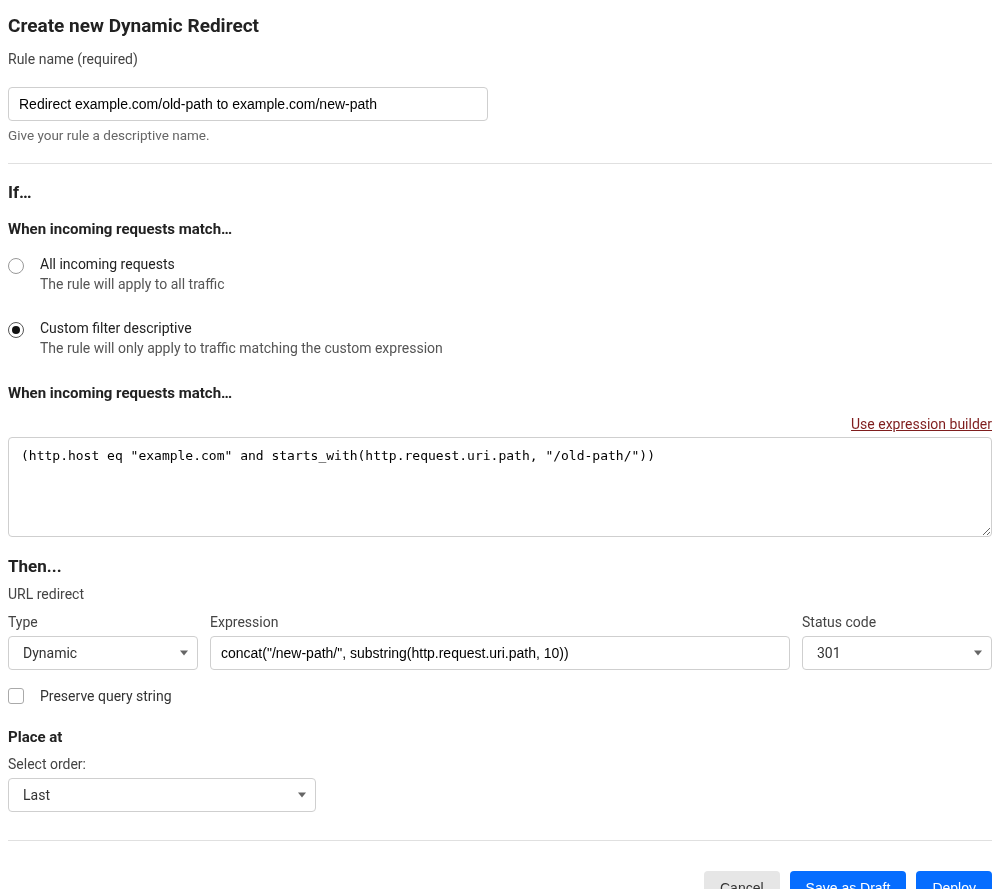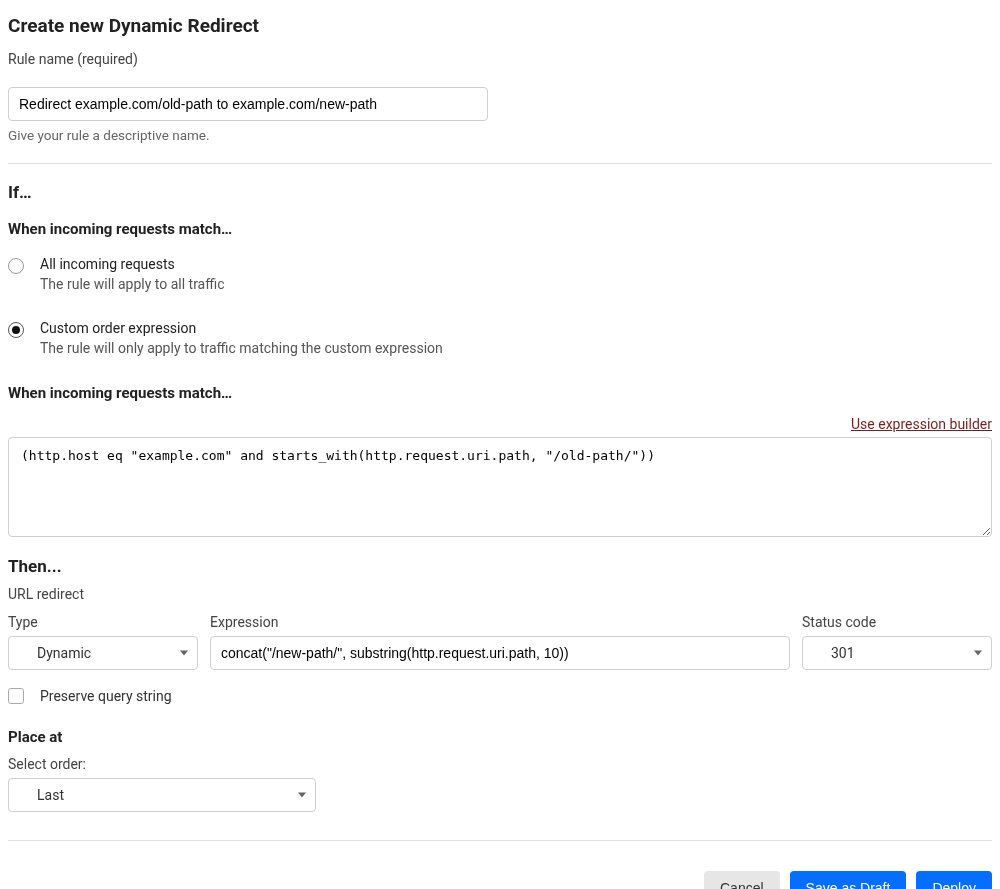--- a/index.html
+++ b/index.html
@@ -126,21 +126,21 @@
   .col-expr { flex: 1; }
   .col-status { width: 190px; }
   .field-label {
     font-size: 14px;
     color: #444;
     margin-bottom: 6px;
     display: block;
   }
   .select {
     width: 100%;
-    padding: 8px 28px 8px 28px;
+    padding: 8px 28px 8px 14px;
     font-size: 14px;
     border: 1px solid #cfcfcf;
     border-radius: 4px;
     background: #fff;
     position: relative;
   }
   .select-wrap {
     position: relative;
     width: 100%;
   }
@@ -238,21 +238,21 @@
   <div class="radio"></div>
   <div class="radio-content">
     <div class="radio-title">All incoming requests</div>
     <div class="radio-desc">The rule will apply to all traffic</div>
   </div>
 </div>
 
 <div class="radio-row">
   <div class="radio selected"></div>
   <div class="radio-content">
-    <div class="radio-title">Custom order expression</div>
+    <div class="radio-title">Custom filter descriptive</div>
     <div class="radio-desc">The rule will only apply to traffic matching the custom expression</div>
   </div>
 </div>
 
 <h3 class="sub" style="margin-top:18px;margin-bottom:14px;">When incoming requests match…</h3>
 
 <div class="expr-header">
   <a class="link">Use expression builder</a>
 </div>
 

